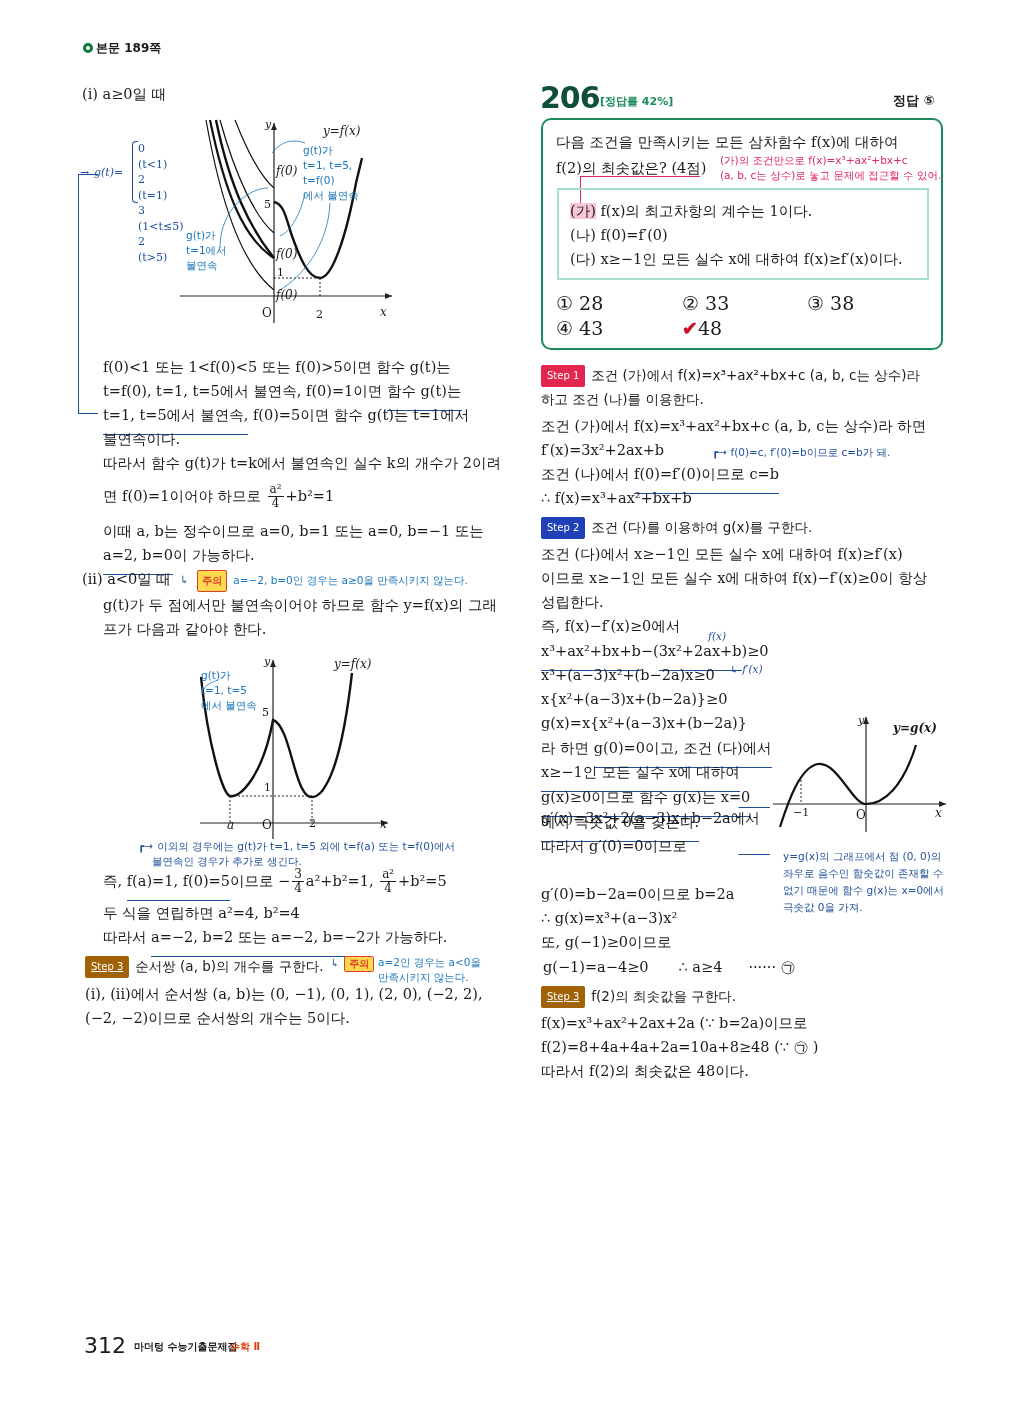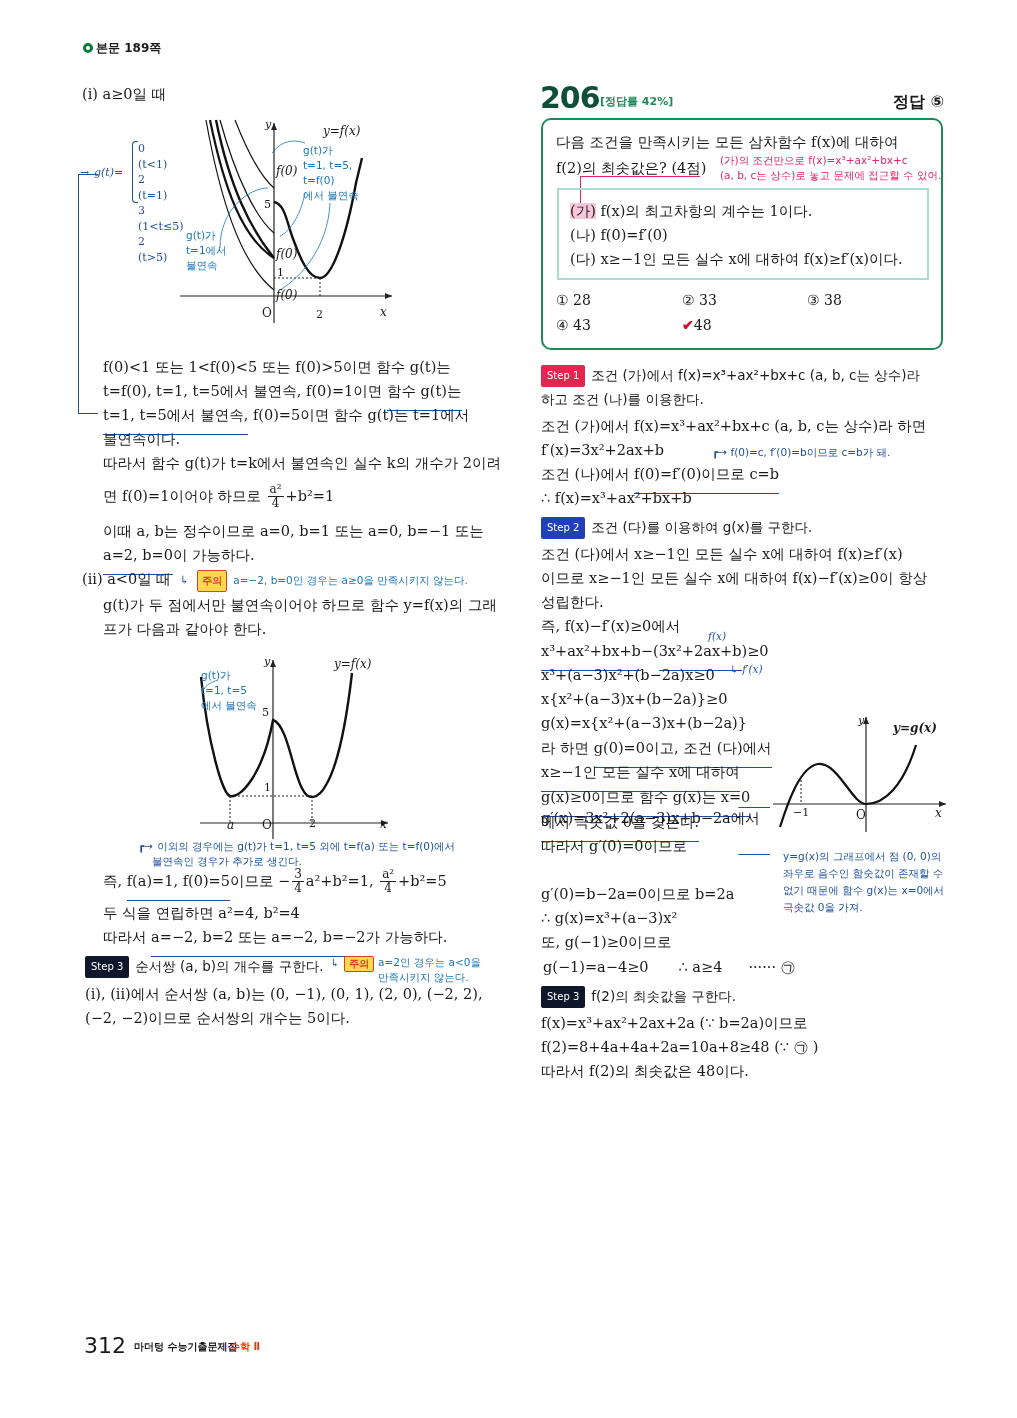--- a/index.html
+++ b/index.html
@@ -10,27 +10,27 @@
   .serif { font-family: "DejaVu Serif", serif; }
   .line { position: absolute; font-size: 14.5px; line-height: 20px; white-space: nowrap; }
   .blue { color: #1b76b8; }
   .navy { color: #1f4f9a; }
   .pink { color: #e0246d; }
   .ul { border-bottom: 1.5px solid #1f4f9a; padding-bottom: 11px; }
   .note { font-family: "DejaVu Sans", sans-serif; font-size: 10.5px; line-height: 15px; position: absolute; white-space: nowrap; }
   .step { display: inline-block; color: #fff; font-family: "DejaVu Sans", sans-serif; font-size: 10px; padding: 1px 6px; border-radius: 2px; margin-right: 6px; vertical-align: 1px; }
   .step1 { background: #e3264f; }
   .step2 { background: #2040b8; }
-  .step3 { background: #0f172a; }
+  .step3 { background: #a16207; text-decoration: underline; }
   .juui { display: inline-block; background: #ffd84d; border: 1px solid #e0402a; color: #e0402a; font-family: "DejaVu Sans", sans-serif; font-size: 10px; font-weight: bold; padding: 0 4px; border-radius: 2px; margin-right: 6px; }
   .frac { display: inline-flex; flex-direction: column; align-items: center; vertical-align: middle; font-size: 12px; line-height: 13px; margin: 0 2px; }
   .frac .num { border-bottom: 1px solid #222; padding: 0 2px; }
   .problem-box { position: absolute; left: 541px; top: 118px; width: 402px; height: 232px; border: 2px solid #1d8a5a; border-radius: 10px; }
   .cond-box { position: absolute; left: 557px; top: 188px; width: 372px; height: 92px; border: 2px solid #a8ded0; }
-  .choice { position: absolute; font-size: 14px; }
+  .choice { position: absolute; font-size: 19px; }
 </style>
 </head>
 <body>
 
 <div class="abs sans" style="left:83px;top:40px;font-size:12px;font-weight:bold;">
   <span style="display:inline-block;width:10px;height:10px;border:3px solid #0f7a3a;border-radius:50%;vertical-align:-1px;margin-right:3px;"></span><span>본문 189쪽</span>
 </div>
 
 <div class="line" style="left:82px;top:84px;">(i) a≥0일 때</div>
 
@@ -160,21 +160,21 @@
 </div>
 <div class="note blue" style="left:378px;top:955px;">
   <div>a=2인 경우는 a&lt;0을</div>
   <div>만족시키지 않는다.</div>
 </div>
 <div class="line" style="left:85px;top:984px;">(i), (ii)에서 순서쌍 (a, b)는 (0, −1), (0, 1), (2, 0), (−2, 2),</div>
 <div class="line" style="left:85px;top:1008px;">(−2, −2)이므로 순서쌍의 개수는 5이다.</div>
 
 <div class="abs sans" style="left:540px;top:80px;font-size:30px;font-weight:bold;color:#0f4f3a;letter-spacing:-1px;">206</div>
 <div class="abs sans" style="left:600px;top:94px;font-size:11px;font-weight:bold;color:#1d8a5a;">[정답률 42%]</div>
-<div class="abs sans" style="left:893px;top:92px;font-size:16px;font-weight:bold;">정답 ⑤</div>
+<div class="abs sans" style="left:893px;top:92px;font-size:13px;font-weight:bold;">정답 ⑤</div>
 
 <div class="problem-box"></div>
 <div class="line" style="left:556px;top:132px;">다음 조건을 만족시키는 모든 삼차함수 f(x)에 대하여</div>
 <div class="line" style="left:556px;top:158px;">f(2)의 최솟값은? (4점)</div>
 <div class="note pink" style="left:720px;top:153px;">
   <div>(가)의 조건만으로 f(x)=x³+ax²+bx+c</div>
   <div>(a, b, c는 상수)로 놓고 문제에 접근할 수 있어.</div>
 </div>
 <div class="abs" style="left:580px;top:176px;width:120px;height:30px;border-left:1.5px solid #e0246d;border-top:1.5px solid #e0246d;"></div>
 <div class="cond-box"></div>

